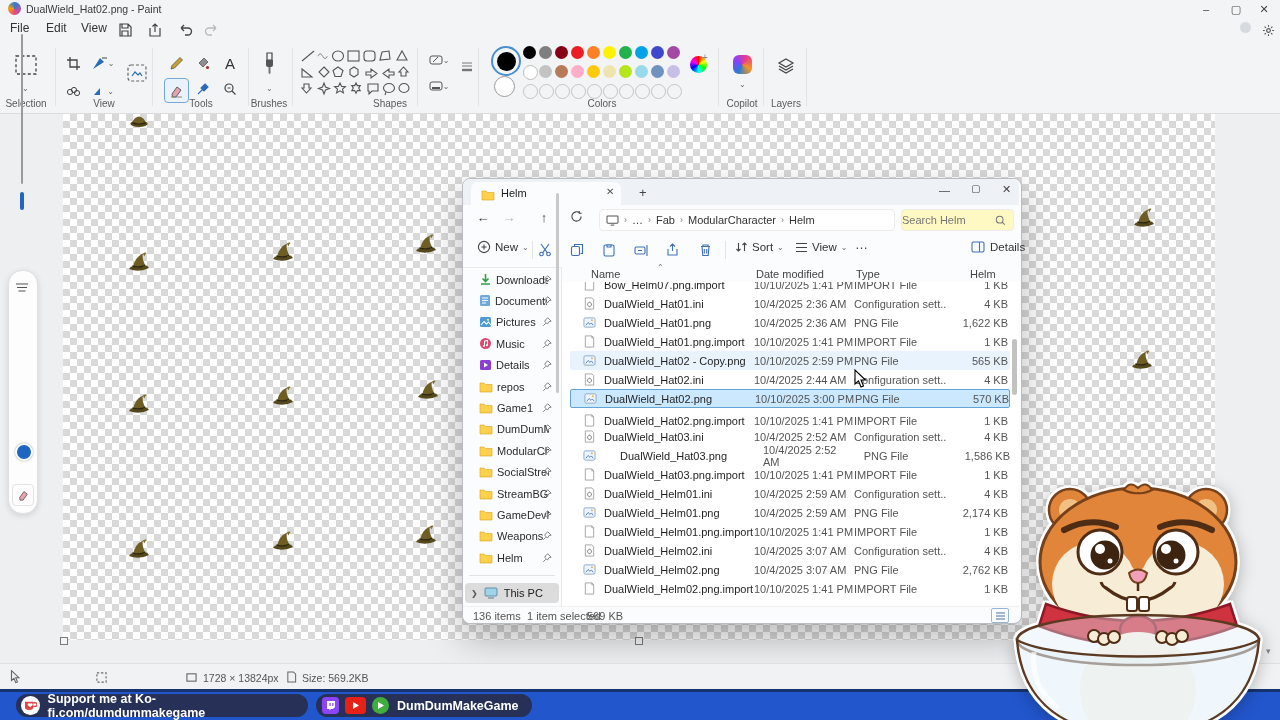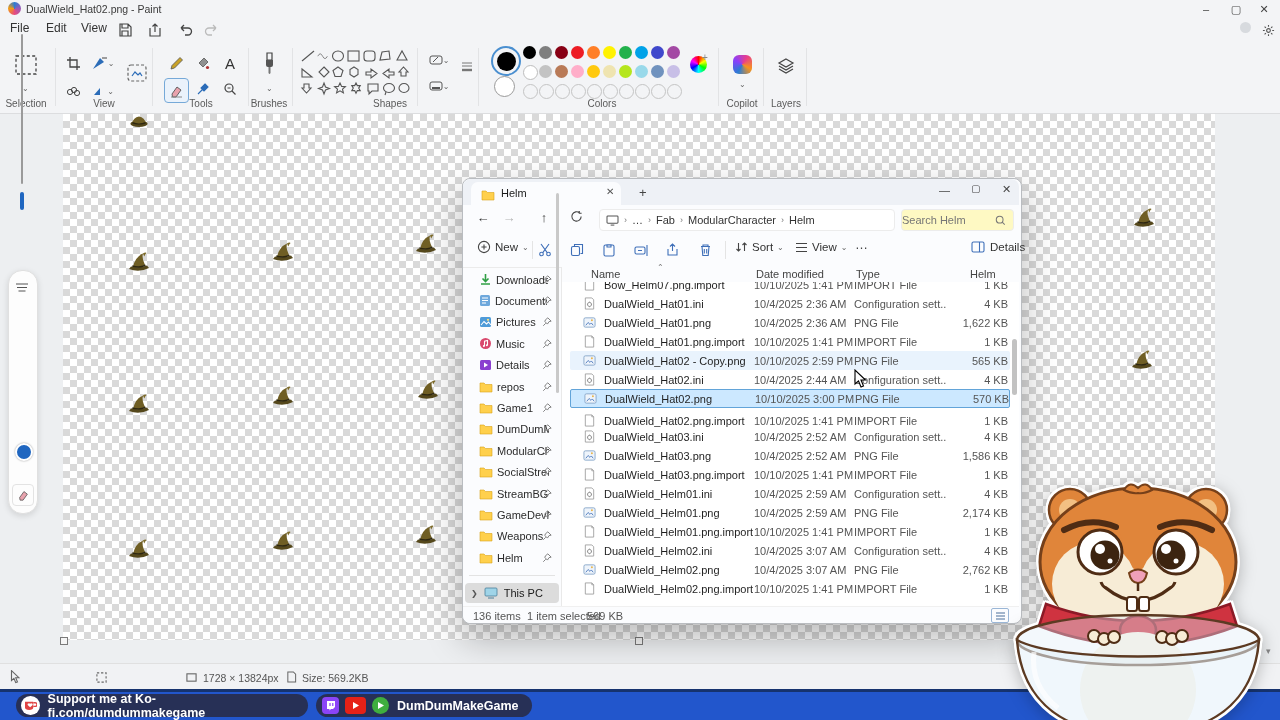--- a/index.html
+++ b/index.html
@@ -747,21 +747,21 @@
     <svg class="f-ic" viewBox="0 0 14 14">
             <path d="M2.5 1 h7 l2 2 V13 H2.5 Z" fill="#fff" stroke="#999" stroke-width=".9"></path>
             <circle cx="7" cy="8" r="2.2" fill="none" stroke="#888" stroke-width=".9"></circle>
             <path d="M7 5 v1 M7 10 v1 M4.5 8 h1 M8.5 8 h1" stroke="#888" stroke-width=".9"></path>
           </svg>
     <span class="f-name">DualWield_Hat03.ini</span>
     <span class="f-date">10/4/2025 2:52 AM</span>
     <span class="f-type">Configuration sett...</span>
     <span class="f-size">4 KB</span>
   </div>
-        <div class="frow" style="top: 179px;">
+        <div class="frow" style="top: 179px; gap: 16px;">
     <svg class="f-ic" viewBox="0 0 14 14">
             <rect x="1" y="2" width="12" height="10" rx="1.5" fill="#eef4fb" stroke="#7d9fc4" stroke-width=".9"></rect>
             <path d="M3 10 l2.5-3 2 2 1.5-1.5 2 2.5" stroke="#3f6fb8" fill="none" stroke-width=".9"></path>
             <circle cx="9.6" cy="4.6" r="1" fill="#e8b13f"></circle>
           </svg>
     <span class="f-name">DualWield_Hat03.png</span>
     <span class="f-date">10/4/2025 2:52 AM</span>
     <span class="f-type">PNG File</span>
     <span class="f-size">1,586 KB</span>
   </div>

